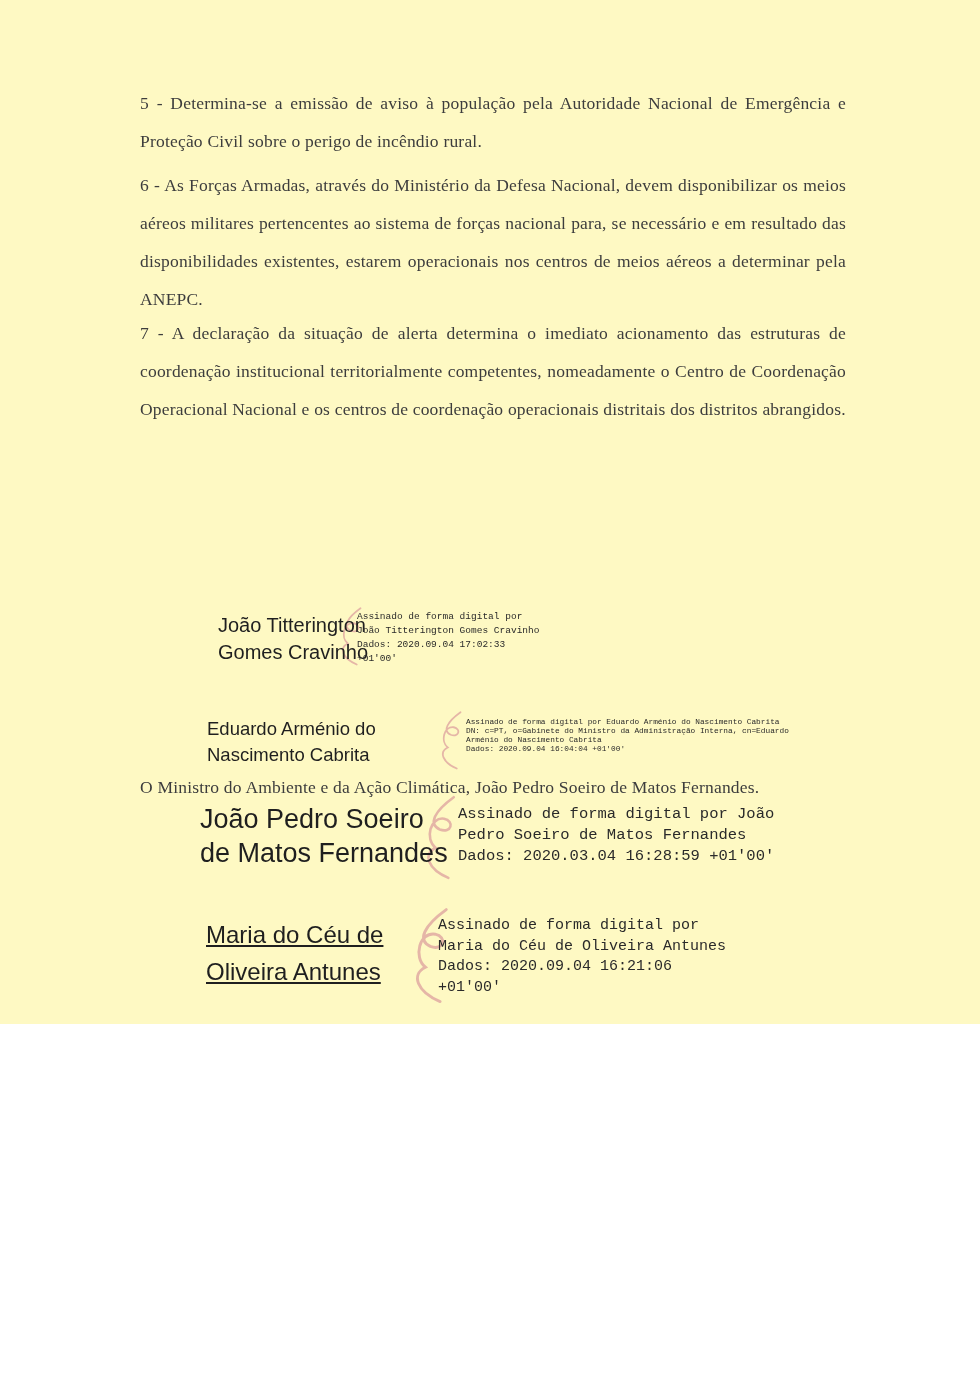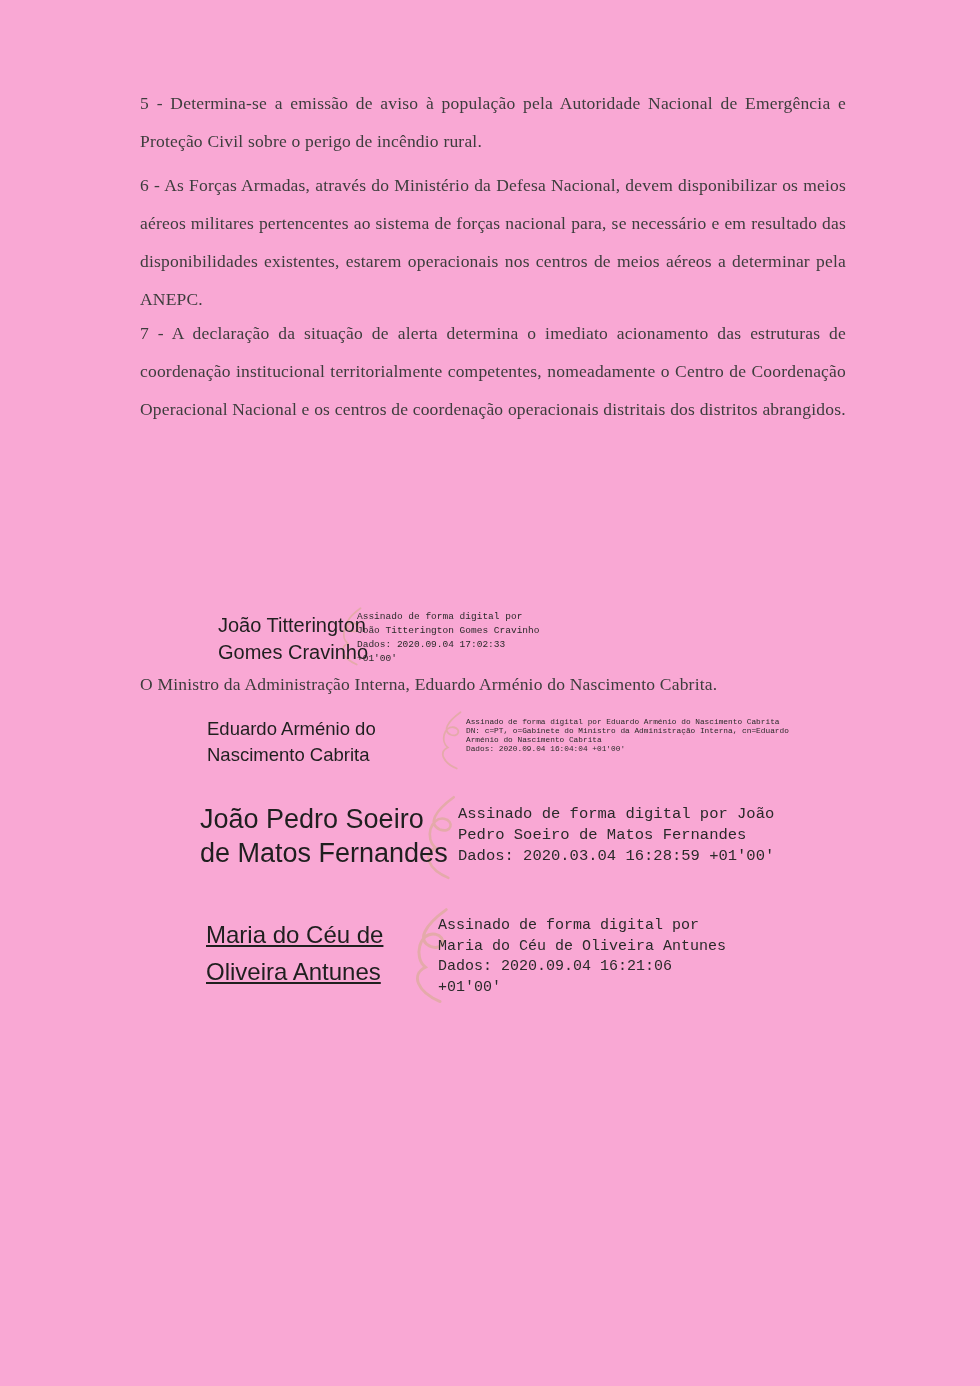--- a/index.html
+++ b/index.html
@@ -3,22 +3,22 @@
 <meta charset="utf-8">
 <style>
   html, body {
     margin: 0;
     padding: 0;
     background: #ffffff;
   }
   .page {
     position: relative;
     width: 980px;
-    height: 1386px;
-    background: #f9a8d4;
+    height: 1024px;
+    background: #fef9c3;
     font-family: "Liberation Serif", serif;
     color: #3a3a3a;
     overflow: hidden;
   }
   .body-par {
     position: absolute;
     left: 140px;
     width: 706px;
     margin: 0;
     font-size: 17.5px;
@@ -96,36 +96,36 @@
       </svg>
     </span>
     <p class="sig-name sig1-name">João Titterington
 Gomes Cravinho</p>
     <p class="sig-details sig1-details">Assinado de forma digital por
 João Titterington Gomes Cravinho
 Dados: 2020.09.04 17:02:33
 +01'00'</p>
   </div>
 
-  <p class="intro-line" style="top:670px">O Ministro da Administração Interna, Eduardo Arménio do Nascimento Cabrita.</p>
 
   <div>
     <span class="sig-icon sig2-icon">
       <svg viewBox="0 0 40 80" xmlns="http://www.w3.org/2000/svg">
         <path d="M30 3 C 12 16, 6 28, 17 33 C 28 37, 31 25, 21 23 C 8 21, 3 42, 13 50 C 1 56, 6 70, 25 78" fill="none" stroke="#e0aaa2" stroke-width="2.4" stroke-linecap="round" opacity="0.85"></path>
       </svg>
     </span>
     <p class="sig-name sig2-name">Eduardo Arménio do
 Nascimento Cabrita</p>
     <p class="sig-details sig2-details">Assinado de forma digital por Eduardo Arménio do Nascimento Cabrita
 DN: c=PT, o=Gabinete do Ministro da Administração Interna, cn=Eduardo
 Arménio do Nascimento Cabrita
 Dados: 2020.09.04 16:04:04 +01'00'</p>
   </div>
 
+  <p class="intro-line" style="top:773px">O Ministro do Ambiente e da Ação Climática, João Pedro Soeiro de Matos Fernandes.</p>
 
   <div>
     <span class="sig-icon sig3-icon">
       <svg viewBox="0 0 40 80" xmlns="http://www.w3.org/2000/svg">
         <path d="M30 3 C 12 16, 6 28, 17 33 C 28 37, 31 25, 21 23 C 8 21, 3 42, 13 50 C 1 56, 6 70, 25 78" fill="none" stroke="#e0aaa2" stroke-width="2.4" stroke-linecap="round" opacity="0.85"></path>
       </svg>
     </span>
     <p class="sig-name sig3-name">João Pedro Soeiro
 de Matos Fernandes</p>
     <p class="sig-details sig3-details">Assinado de forma digital por João

